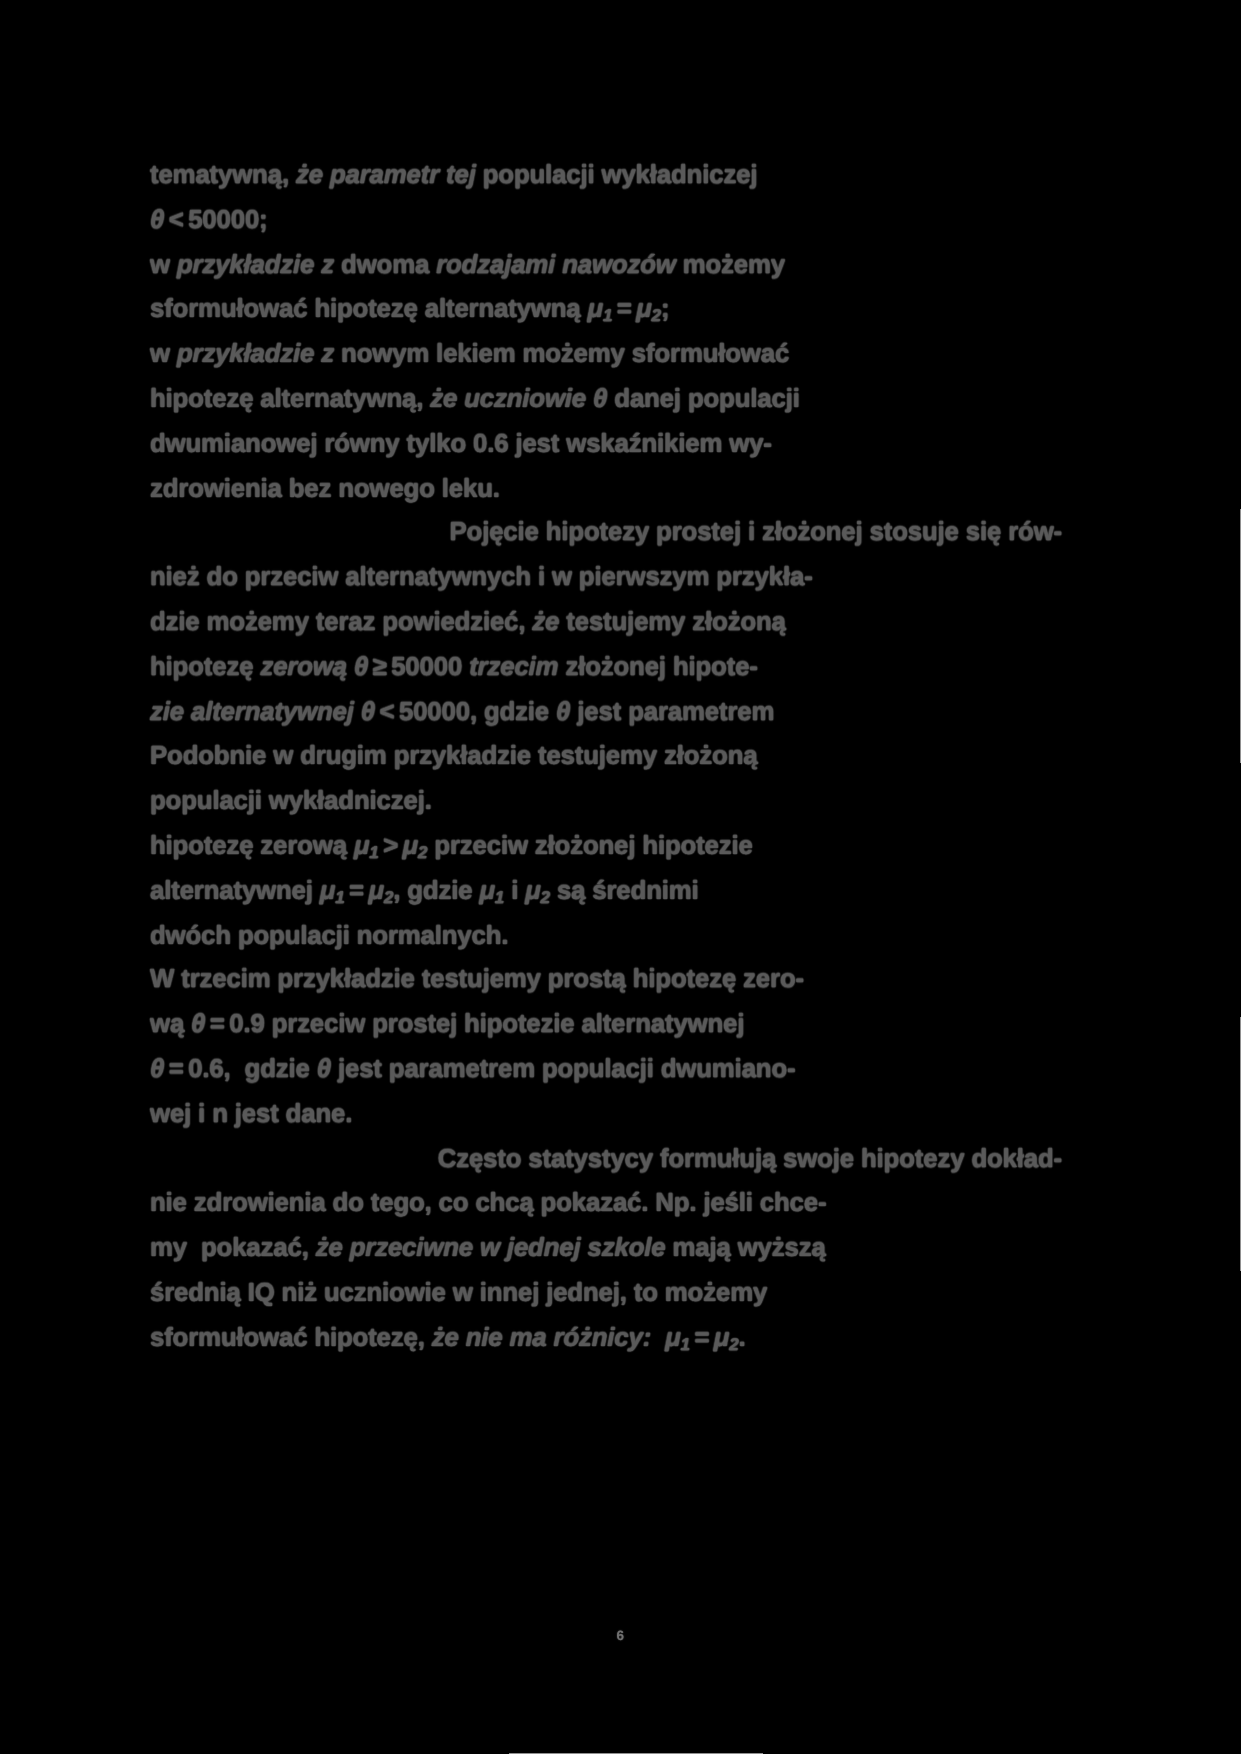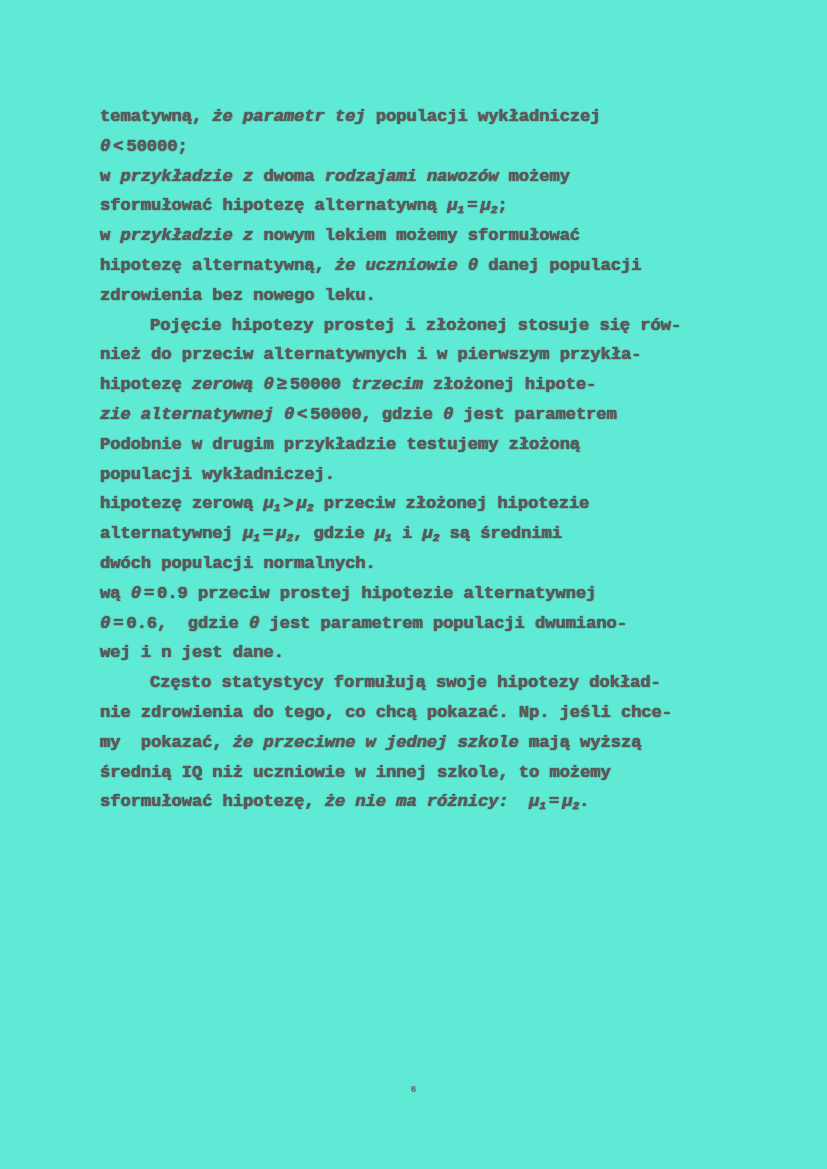--- a/index.html
+++ b/index.html
@@ -4,23 +4,23 @@
 <style>
   html, body {
     margin: 0;
     padding: 0;
     background: #ffffff;
   }
   .page {
     position: relative;
     width: 827px;
     height: 1169px;
-    background: #5eead4;
+    background: #000000;
     overflow: hidden;
-    font-family: Liberation Mono, monospace;
+    font-family: Liberation Sans, sans-serif;
   }
   .text-block {
     position: absolute;
     left: 100px;
     top: 102px;
     width: 608px;
   }
   .line {
     color: #5a5a5a;
     font-size: 17.2px;
@@ -30,21 +30,21 @@
     font-weight: 600;
     letter-spacing: -0.1px;
     text-shadow:
       0 0 0.9px rgba(90,90,90,0.85),
       0.4px 0 0.9px rgba(90,90,90,0.55),
       -0.4px 0 0.9px rgba(90,90,90,0.55),
       0 0.4px 1.1px rgba(110,110,110,0.5),
       0 -0.4px 1.1px rgba(110,110,110,0.5);
     filter: blur(0.42px);
   }
-  .line.indent { padding-left: 50px; }
+  .line.indent { padding-left: 50px; text-align: right; }
   .line i  { font-style: italic; }
   .line b  { font-weight: 800; }
   .line .var { font-style: italic; font-weight: 600; }
   .line .op  { font-style: normal; font-weight: 700; padding: 0 3px; }
   .line sub  { font-size: 0.66em; vertical-align: -0.28em; font-style: italic; }
   .line .mu  { font-style: italic; font-weight: 600; }
 
   .page-number {
     position: absolute;
     left: 0;
@@ -70,56 +70,59 @@
     <div class="line"><span class="var">θ</span><span class="op">&lt;</span>50000;</div>
 
     <div class="line">w <i>przykładzie z</i> dwoma <i>rodzajami nawozów</i> możemy</div>
 
     <div class="line">sformułować hipotezę alternatywną <span class="mu">μ</span><sub>1</sub><span class="op">=</span><span class="mu">μ</span><sub>2</sub>;</div>
 
     <div class="line">w <i>przykładzie z</i> nowym lekiem możemy sformułować</div>
 
     <div class="line">hipotezę alternatywną, <i>że uczniowie</i> <span class="var">θ</span> danej populacji</div>
 
+    <div class="line">dwumianowej równy tylko 0.6 jest wskaźnikiem wy-</div>
 
     <div class="line">zdrowienia bez nowego leku.</div>
 
     <div class="line indent">Pojęcie hipotezy prostej i złożonej stosuje się rów-</div>
 
     <div class="line">nież do przeciw alternatywnych i w pierwszym przykła-</div>
 
+    <div class="line">dzie możemy teraz powiedzieć, <i>że</i> testujemy złożoną</div>
 
     <div class="line">hipotezę <i>zerową</i> <span class="var">θ</span><span class="op">≥</span>50000 <i>trzecim</i> złożonej hipote-</div>
 
     <div class="line"><i>zie alternatywnej</i> <span class="var">θ</span><span class="op">&lt;</span>50000, gdzie <span class="var">θ</span> jest parametrem</div>
 
     <div class="line">Podobnie w drugim przykładzie testujemy złożoną</div>
 
     <div class="line">populacji wykładniczej.</div>
 
     <div class="line"><b>hipotezę zerową</b> <span class="mu">μ</span><sub>1</sub><span class="op">&gt;</span><span class="mu">μ</span><sub>2</sub> przeciw złożonej hipotezie</div>
 
     <div class="line">alternatywnej <span class="mu">μ</span><sub>1</sub><span class="op">=</span><span class="mu">μ</span><sub>2</sub>, gdzie <span class="mu">μ</span><sub>1</sub> i <span class="mu">μ</span><sub>2</sub> są średnimi</div>
 
     <div class="line">dwóch populacji normalnych.</div>
 
+    <div class="line">W trzecim przykładzie testujemy prostą hipotezę zero-</div>
 
     <div class="line">wą <span class="var">θ</span><span class="op">=</span>0.9 przeciw prostej hipotezie alternatywnej</div>
 
     <div class="line"><span class="var">θ</span><span class="op">=</span>0.6, &nbsp;gdzie <span class="var">θ</span> jest parametrem populacji dwumiano-</div>
 
     <div class="line">wej i n jest dane.</div>
 
     <div class="line indent">Często statystycy formułują swoje hipotezy dokład-</div>
 
     <div class="line">nie zdrowienia do tego, co chcą pokazać. Np. jeśli chce-</div>
 
     <div class="line">my &nbsp;pokazać, <i>że przeciwne w jednej szkole</i> mają wyższą</div>
 
-    <div class="line">średnią IQ niż uczniowie w innej szkole, to możemy</div>
+    <div class="line">średnią IQ niż uczniowie w innej jednej, to możemy</div>
 
     <div class="line">sformułować hipotezę, <i>że nie ma różnicy:</i> &nbsp;<span class="mu">μ</span><sub>1</sub><span class="op">=</span><span class="mu">μ</span><sub>2</sub>.</div>
 
   </div>
 
   <div class="page-number">6</div>
 
 </div>
 
 </body></html>

